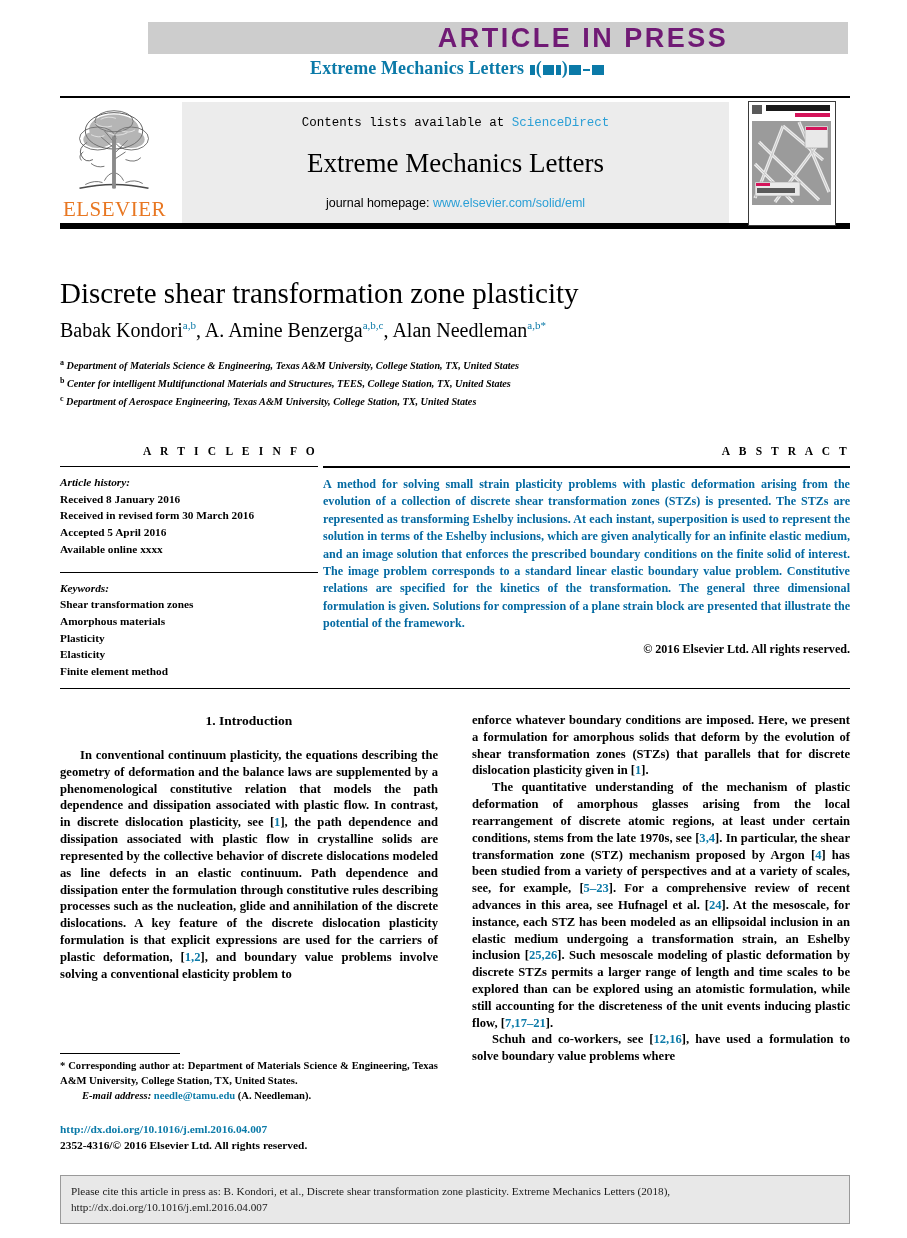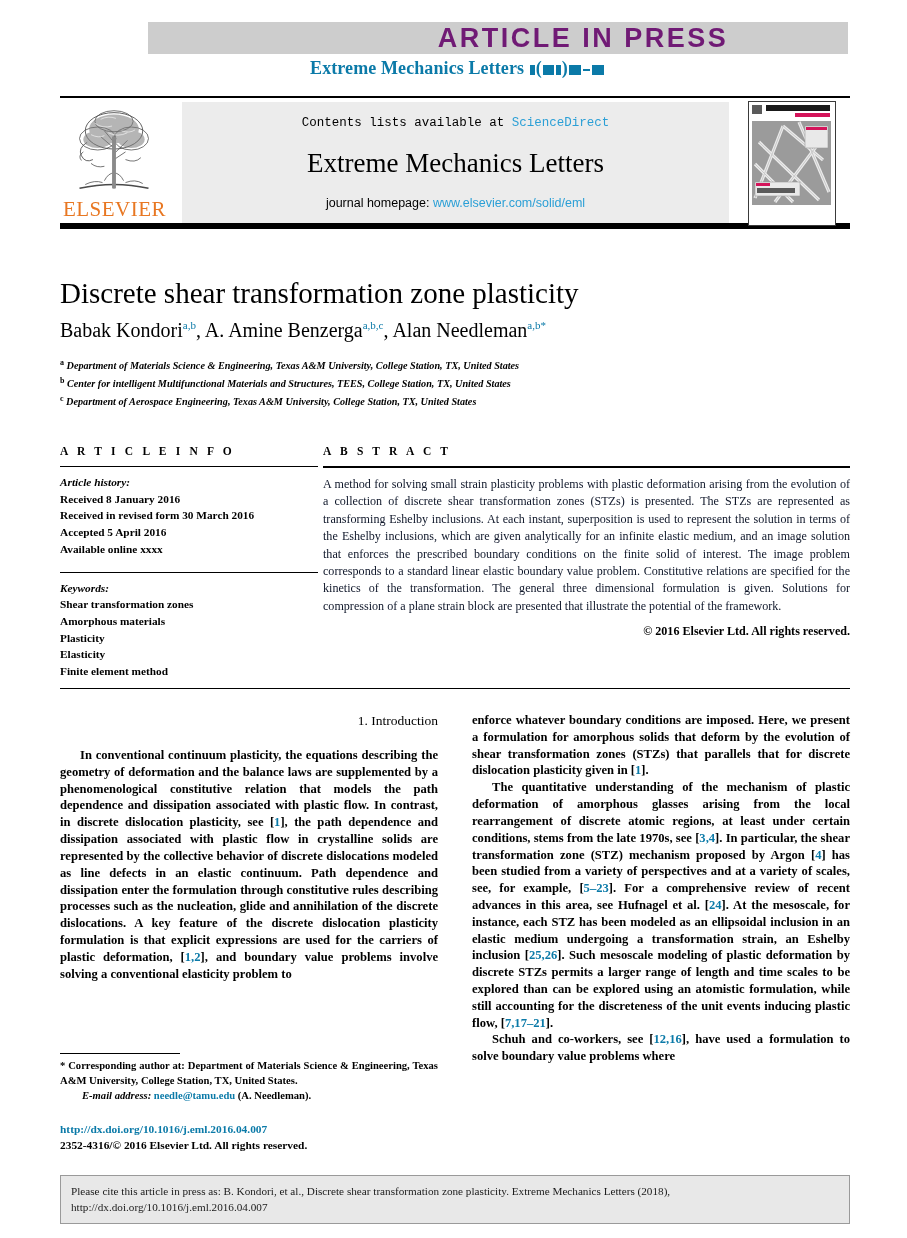--- a/index.html
+++ b/index.html
@@ -198,44 +198,45 @@
     top: 445px;
     width: 527px;
   }
   .section-caps {
     font-family: "Liberation Serif", serif;
     font-weight: bold;
     font-size: 11.5px;
     letter-spacing: 3.2px;
     color: #000;
     margin-bottom: 9px;
+    text-align: right;
   }
   .rule-thin { border-top: 1.4px solid #000; margin: 0 0 7px 0; }
   .rule-mid  { border-top: 2px solid #000; margin: 0 0 8px 0; }
 
   .hist-label, .kw-label {
     font-style: italic;
     font-weight: bold;
     font-size: 11.3px;
     line-height: 1.48;
   }
   .hist-line, .kw-line {
     font-weight: bold;
     font-size: 11.3px;
     line-height: 1.48;
   }
   .kw-block { margin-top: 14px; }
 
   .abstract-body {
     font-family: "Liberation Serif", serif;
-    font-weight: normal;
+    font-weight: bold;
     font-size: 12.1px;
     line-height: 1.44;
     text-align: justify;
-    color: #0f172a;
+    color: #0369a1;
   }
   .copyright-line {
     margin-top: 9px;
     text-align: right;
     font-weight: bold;
     font-size: 12.1px;
   }
 
   
   .hrule-body {
@@ -253,23 +254,23 @@
     font-weight: bold;
     font-size: 12.6px;
     line-height: 1.335;
     text-align: justify;
     color: #000;
   }
   .body-col.left  { left: 60px;  height: 330px; }
   .body-col.right { left: 472px; height: 418px; }
   .sec-head {
     font-size: 13.5px;
-    font-weight: normal;
+    font-weight: bold;
     margin: 0 0 17px 0;
-    text-align: right;
+    text-align: center;
   }
   .body-col p { margin: 0; text-indent: 20px; }
   .body-col p.noindent { text-indent: 0; }
   .ref { color: #0b7aa8; }
 
   
   .footnote {
     position: absolute;
     left: 60px;
     top: 1053px;

